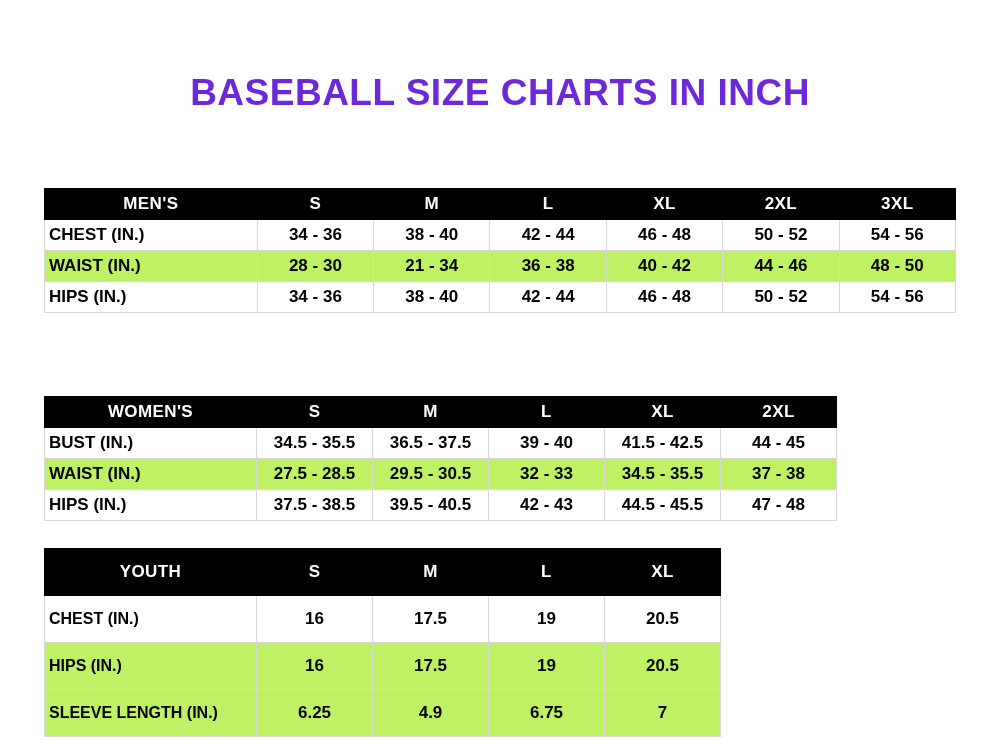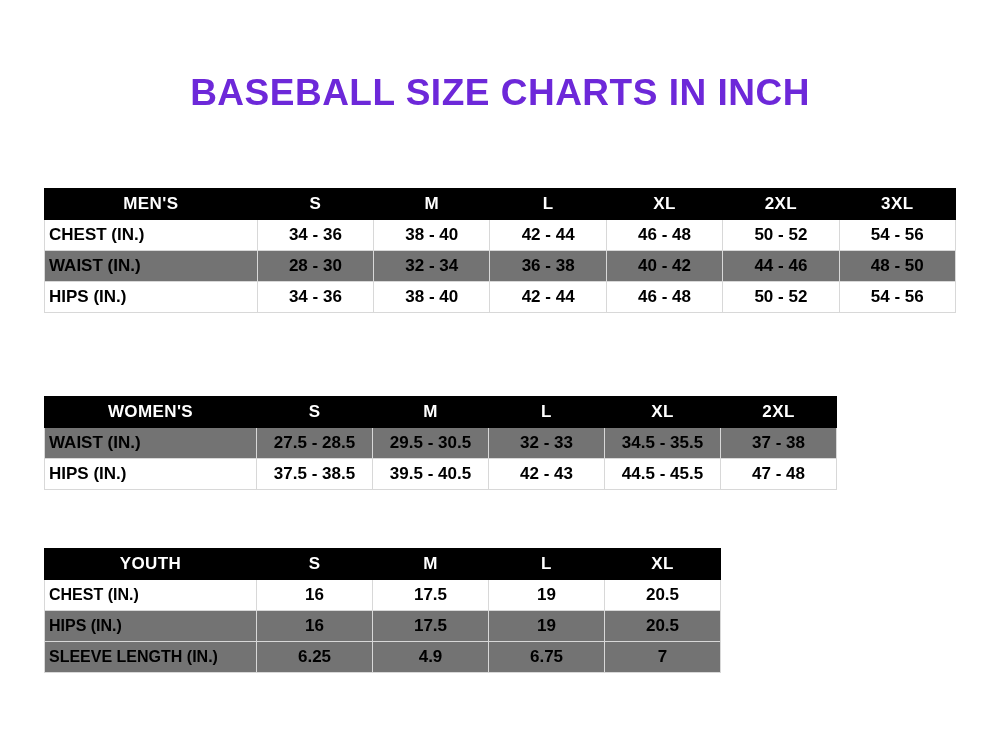--- a/index.html
+++ b/index.html
@@ -60,41 +60,41 @@
     background: #000000;
     color: #ffffff;
     border: 1px solid #000000;
     font-size: 17px;
     letter-spacing: 0.4px;
   }
   table.size-table thead th.label-head {
     text-align: center;
   }
   table.size-table tbody tr.alt td {
-    background: #737373;
+    background: #bef264;
   }
   table.size-table tbody td.row-label {
     text-align: left;
     font-weight: bold;
   }
   
   #men-table   { width: 912px; }
   #men-table   col.label { width: 212px; }
   #men-table   col.val   { width: 116px; }
 
   #women-table { width: 792px; padding-left: 11px; }
   #women-table col.label { width: 212px; }
   #women-table col.val   { width: 116px; }
 
   #youth-table { width: 676px; }
   #youth-table col.label { width: 212px; }
   #youth-table col.val   { width: 116px; }
 
   #youth-table td,
-  #youth-table th { height: 31px; }
+  #youth-table th { height: 47px; }
   #youth-table td.row-label { font-size: 16px; }
 </style>
 </head>
 <body>
 
 <div class="page">
 
   <div class="title">BASEBALL SIZE CHARTS IN INCH</div>
 
   <div class="chart-block" id="men-block">
@@ -125,21 +125,21 @@
           <td>34 - 36</td>
           <td>38 - 40</td>
           <td>42 - 44</td>
           <td>46 - 48</td>
           <td>50 - 52</td>
           <td>54 - 56</td>
         </tr>
         <tr class="alt">
           <td class="row-label">WAIST (IN.)</td>
           <td>28 - 30</td>
-          <td>32 - 34</td>
+          <td>21 - 34</td>
           <td>36 - 38</td>
           <td>40 - 42</td>
           <td>44 - 46</td>
           <td>48 - 50</td>
         </tr>
         <tr>
           <td class="row-label">HIPS (IN.)</td>
           <td>34 - 36</td>
           <td>38 - 40</td>
           <td>42 - 44</td>
@@ -165,20 +165,28 @@
         <tr>
           <th class="label-head">WOMEN'S</th>
           <th>S</th>
           <th>M</th>
           <th>L</th>
           <th>XL</th>
           <th>2XL</th>
         </tr>
       </thead>
       <tbody>
+        <tr>
+          <td class="row-label">BUST (IN.)</td>
+          <td>34.5 - 35.5</td>
+          <td>36.5 - 37.5</td>
+          <td>39 - 40</td>
+          <td>41.5 - 42.5</td>
+          <td>44 - 45</td>
+        </tr>
         <tr class="alt">
           <td class="row-label">WAIST (IN.)</td>
           <td>27.5 - 28.5</td>
           <td>29.5 - 30.5</td>
           <td>32 - 33</td>
           <td>34.5 - 35.5</td>
           <td>37 - 38</td>
         </tr>
         <tr>
           <td class="row-label">HIPS (IN.)</td>

